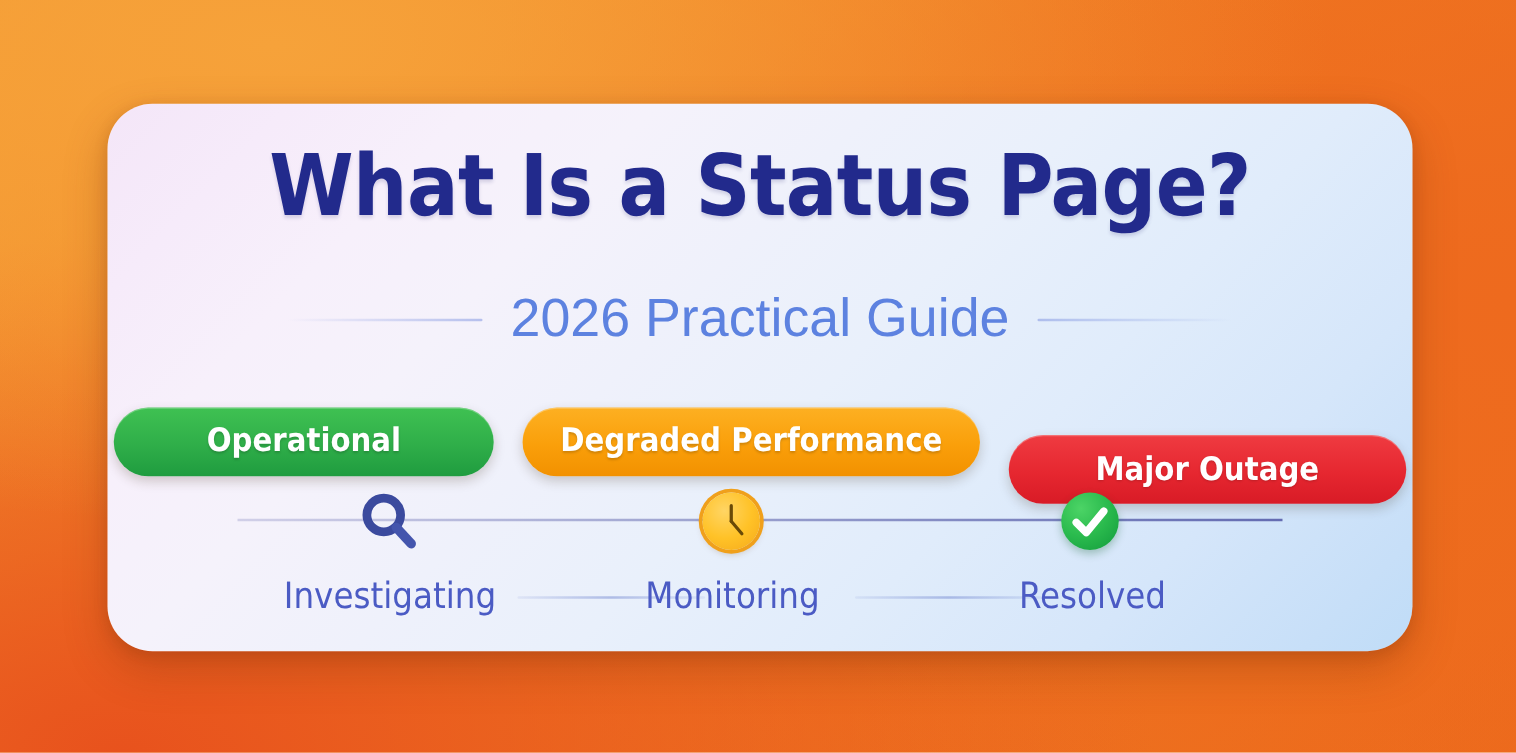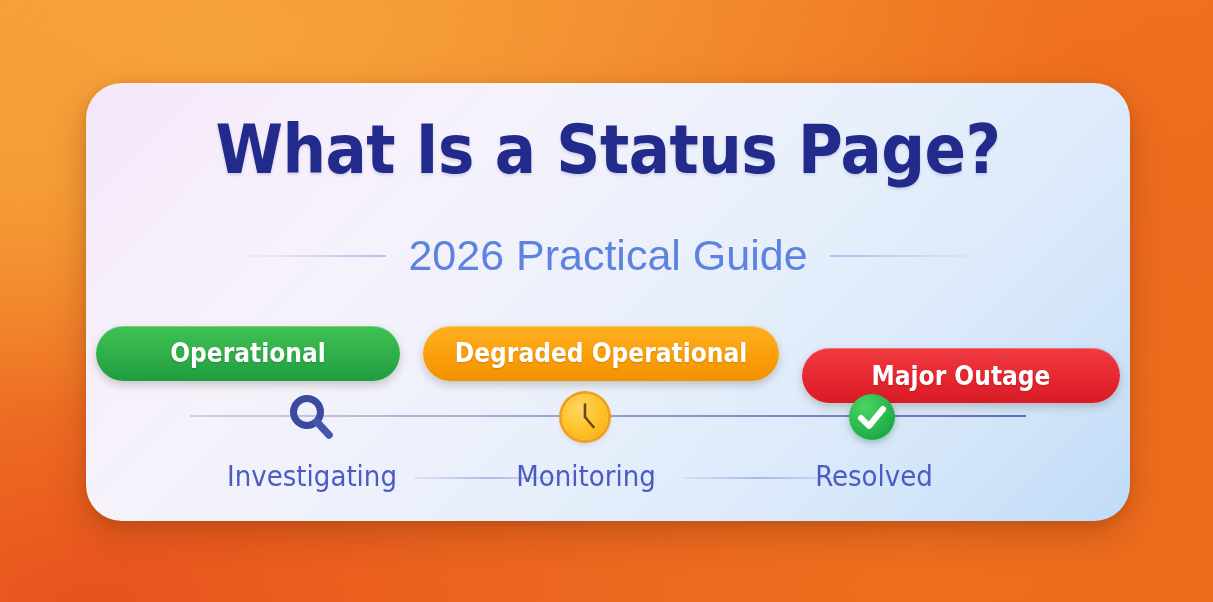--- a/index.html
+++ b/index.html
@@ -244,21 +244,21 @@
       <div class="title">What Is a Status Page?</div>
 
       <div class="subtitle-row">
         <div class="sub-rule left"></div>
         <div class="subtitle">2026 Practical Guide</div>
         <div class="sub-rule right"></div>
       </div>
 
       <div class="pill-row">
         <div class="pill op">Operational</div>
-        <div class="pill deg">Degraded Operational</div>
+        <div class="pill deg">Degraded Performance</div>
         <div class="pill out">Major Outage</div>
       </div>
 
       <div class="timeline">
 
         <div class="tl-track fade-l"></div>
 
         <div class="tl-nodes">
 
           <div class="tl-node" style="left: 226px;">

